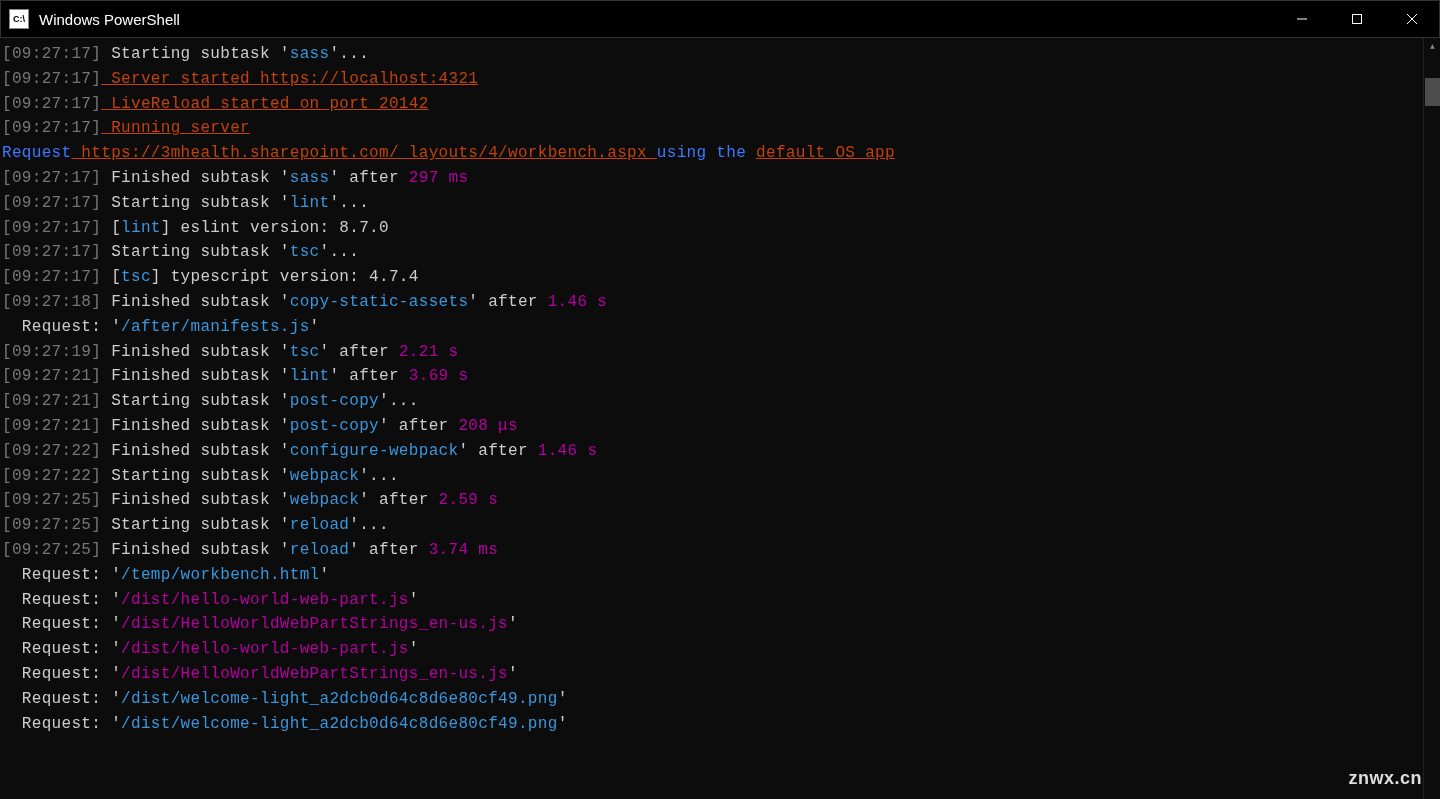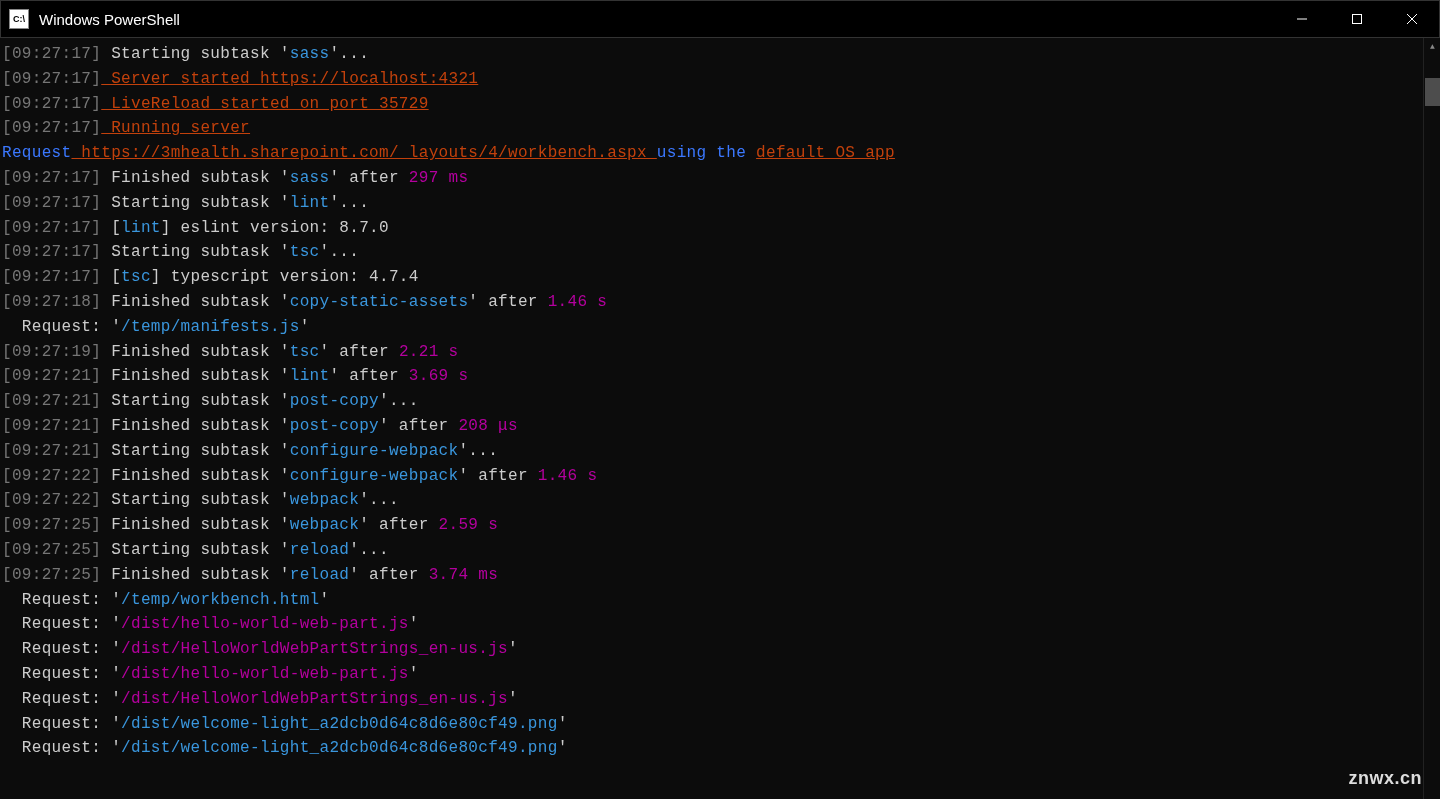--- a/index.html
+++ b/index.html
@@ -127,35 +127,34 @@
           <line x1="1" y1="1" x2="11" y2="11" stroke="#fff" stroke-width="1"></line>
           <line x1="11" y1="1" x2="1" y2="11" stroke="#fff" stroke-width="1"></line>
         </svg>
     </div>
   </div>
 </div>
 
 <div class="terminal" id="terminal">
     <div class="line"><span class="c-gray">[09:27:17]</span><span class="c-white"> Starting subtask '</span><span class="c-cyan">sass</span><span class="c-white">'...</span></div>
     <div class="line"><span class="c-gray">[09:27:17]</span><span class="c-green"> Server started https://localhost:4321</span></div>
-    <div class="line"><span class="c-gray">[09:27:17]</span><span class="c-green"> LiveReload started on port 35729</span></div>
+    <div class="line"><span class="c-gray">[09:27:17]</span><span class="c-green"> LiveReload started on port 20142</span></div>
     <div class="line"><span class="c-gray">[09:27:17]</span><span class="c-green"> Running server</span></div>
     <div class="line"><span class="c-blue">Request</span><span class="c-green"> https://3mhealth.sharepoint.com/_layouts/4/workbench.aspx </span><span class="c-blue">using the </span><span class="c-green">default OS app</span></div>
     <div class="line"><span class="c-gray">[09:27:17]</span><span class="c-white"> Finished subtask '</span><span class="c-cyan">sass</span><span class="c-white">' after </span><span class="c-mag">297 ms</span></div>
     <div class="line"><span class="c-gray">[09:27:17]</span><span class="c-white"> Starting subtask '</span><span class="c-cyan">lint</span><span class="c-white">'...</span></div>
     <div class="line"><span class="c-gray">[09:27:17]</span><span class="c-white"> [</span><span class="c-cyan">lint</span><span class="c-white">] eslint version: 8.7.0</span></div>
     <div class="line"><span class="c-gray">[09:27:17]</span><span class="c-white"> Starting subtask '</span><span class="c-cyan">tsc</span><span class="c-white">'...</span></div>
     <div class="line"><span class="c-gray">[09:27:17]</span><span class="c-white"> [</span><span class="c-cyan">tsc</span><span class="c-white">] typescript version: 4.7.4</span></div>
     <div class="line"><span class="c-gray">[09:27:18]</span><span class="c-white"> Finished subtask '</span><span class="c-cyan">copy-static-assets</span><span class="c-white">' after </span><span class="c-mag">1.46 s</span></div>
-    <div class="line"><span class="c-white">  Request: '</span><span class="c-cyan">/temp/manifests.js</span><span class="c-white">'</span></div>
+    <div class="line"><span class="c-white">  Request: '</span><span class="c-cyan">/after/manifests.js</span><span class="c-white">'</span></div>
     <div class="line"><span class="c-gray">[09:27:19]</span><span class="c-white"> Finished subtask '</span><span class="c-cyan">tsc</span><span class="c-white">' after </span><span class="c-mag">2.21 s</span></div>
     <div class="line"><span class="c-gray">[09:27:21]</span><span class="c-white"> Finished subtask '</span><span class="c-cyan">lint</span><span class="c-white">' after </span><span class="c-mag">3.69 s</span></div>
     <div class="line"><span class="c-gray">[09:27:21]</span><span class="c-white"> Starting subtask '</span><span class="c-cyan">post-copy</span><span class="c-white">'...</span></div>
     <div class="line"><span class="c-gray">[09:27:21]</span><span class="c-white"> Finished subtask '</span><span class="c-cyan">post-copy</span><span class="c-white">' after </span><span class="c-mag">208 μs</span></div>
-    <div class="line"><span class="c-gray">[09:27:21]</span><span class="c-white"> Starting subtask '</span><span class="c-cyan">configure-webpack</span><span class="c-white">'...</span></div>
     <div class="line"><span class="c-gray">[09:27:22]</span><span class="c-white"> Finished subtask '</span><span class="c-cyan">configure-webpack</span><span class="c-white">' after </span><span class="c-mag">1.46 s</span></div>
     <div class="line"><span class="c-gray">[09:27:22]</span><span class="c-white"> Starting subtask '</span><span class="c-cyan">webpack</span><span class="c-white">'...</span></div>
     <div class="line"><span class="c-gray">[09:27:25]</span><span class="c-white"> Finished subtask '</span><span class="c-cyan">webpack</span><span class="c-white">' after </span><span class="c-mag">2.59 s</span></div>
     <div class="line"><span class="c-gray">[09:27:25]</span><span class="c-white"> Starting subtask '</span><span class="c-cyan">reload</span><span class="c-white">'...</span></div>
     <div class="line"><span class="c-gray">[09:27:25]</span><span class="c-white"> Finished subtask '</span><span class="c-cyan">reload</span><span class="c-white">' after </span><span class="c-mag">3.74 ms</span></div>
     <div class="line"><span class="c-white">  Request: '</span><span class="c-cyan">/temp/workbench.html</span><span class="c-white">'</span></div>
     <div class="line"><span class="c-white">  Request: '</span><span class="c-mag">/dist/hello-world-web-part.js</span><span class="c-white">'</span></div>
     <div class="line"><span class="c-white">  Request: '</span><span class="c-mag">/dist/HelloWorldWebPartStrings_en-us.js</span><span class="c-white">'</span></div>
     <div class="line"><span class="c-white">  Request: '</span><span class="c-mag">/dist/hello-world-web-part.js</span><span class="c-white">'</span></div>
     <div class="line"><span class="c-white">  Request: '</span><span class="c-mag">/dist/HelloWorldWebPartStrings_en-us.js</span><span class="c-white">'</span></div>

